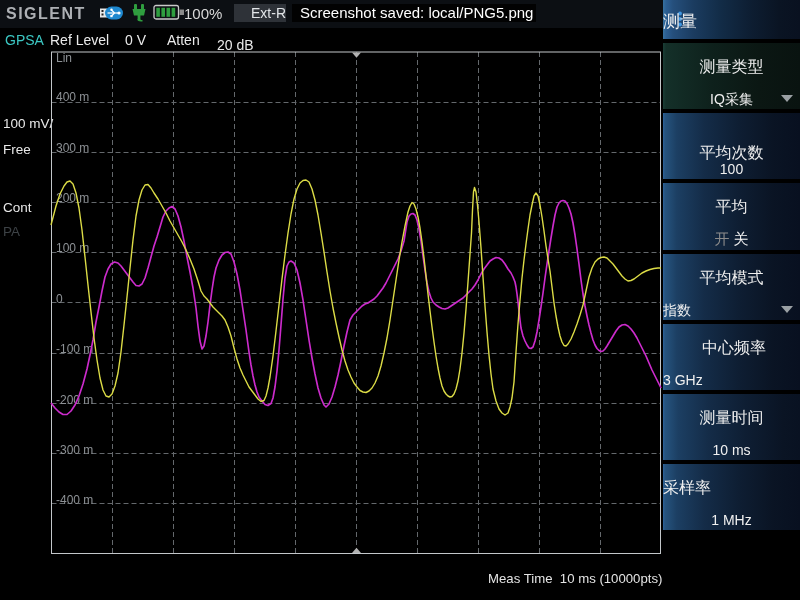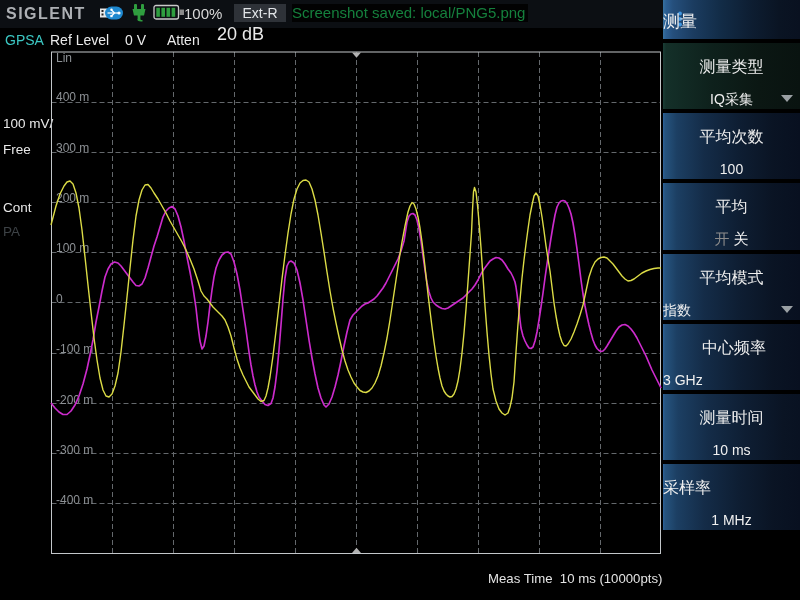--- a/index.html
+++ b/index.html
@@ -34,27 +34,27 @@
 </svg>
 <svg class="abs" style="left:153px;top:4px" width="34" height="17">
   <rect x="1" y="1.5" width="24.5" height="13.5" rx="2" fill="none" stroke="#c9c9c9" stroke-width="1.3"></rect>
   <rect x="26.5" y="5.5" width="4.5" height="5.5" fill="#8a8a8a"></rect>
   <rect x="3.3" y="3.8" width="3.6" height="9" fill="#2f9e3f"></rect>
   <rect x="8.4" y="3.8" width="3.6" height="9" fill="#2f9e3f"></rect>
   <rect x="13.5" y="3.8" width="3.6" height="9" fill="#2f9e3f"></rect>
   <rect x="18.6" y="3.8" width="3.6" height="9" fill="#2f9e3f"></rect>
 </svg>
 <div class="abs" style="left:184px;top:5px;font-size:15px;color:#d9d9d9">100%</div>
-<div class="abs" style="left:234px;top:4px;width:52px;height:18px;background:#2e3238;color:#e2e5e8;font-size:14px;text-align:center;line-height:18px">Ext-R</div>
-<div class="abs" style="left:292px;top:4px;width:236px;height:18px;background:#020202;color:#15803d;font-size:15px;line-height:18px;padding-left:0">Screenshot saved: local/PNG5.png</div>
+<div class="abs" style="left:234px;top:4px;width:52px;height:18px;background:#2e3238;color:#e2e5e8;font-size:14px;text-align:right;line-height:18px">Ext-R</div>
+<div class="abs" style="left:292px;top:4px;width:236px;height:18px;background:#020202;color:#ffffff;font-size:15px;line-height:18px;padding-left:8px">Screenshot saved: local/PNG5.png</div>
 <div class="abs" style="left:5px;top:32px;font-size:14px;color:#3cc8c4">GPSA</div>
 <div class="abs" style="left:50px;top:32px;font-size:14px;color:#eaeaea">Ref Level</div>
 <div class="abs" style="left:125px;top:32px;font-size:14px;color:#eaeaea">0 V</div>
 <div class="abs" style="left:167px;top:32px;font-size:14px;color:#eaeaea">Atten</div>
-<div class="abs" style="left:217px;top:24px;font-size:18px;color:#eaeaea">20 dB</div>
+<div class="abs" style="left:217px;top:37px;font-size:14px;color:#eaeaea">20 dB</div>
 <div class="abs" style="left:3px;top:116px;font-size:13.5px;color:#e8e8e8">100 mV/</div>
 <div class="abs" style="left:3px;top:142px;font-size:13.5px;color:#e8e8e8">Free</div>
 <div class="abs" style="left:3px;top:200px;font-size:13.5px;color:#e8e8e8">Cont</div>
 <div class="abs" style="left:3px;top:224px;font-size:13.5px;color:#3d4246">PA</div>
 <div class="abs" style="left:488px;top:571px;font-size:13.2px;color:#e4e4e4">Meas Time&nbsp;&nbsp;10 ms (10000pts)</div>
 <svg width="800" height="600" style="position:absolute;left:0;top:0">
 <g stroke="#64686c" stroke-width="1" stroke-dasharray="5 3">
       <line x1="112.5" y1="52.0" x2="112.5" y2="553.5"></line>
       <line x1="173.5" y1="52.0" x2="173.5" y2="553.5"></line>
       <line x1="234.5" y1="52.0" x2="234.5" y2="553.5"></line>
@@ -102,21 +102,21 @@
       <div style="position:absolute;left:0;top:10px;width:137px;text-align:left;font-size:17px;color:#f2f2f2">测量</div>
     </div>
     <div style="position:absolute;left:0;top:43px;width:137px;height:66px;background:linear-gradient(to right,#1a3e36 0px,#143029 3px,#0e211c 35%,#0b1713 70%,#091310 100%)">
       <div style="position:absolute;left:0;top:14px;width:137px;text-align:center;font-size:16px;color:#eeeeee">测量类型</div>
       <div style="position:absolute;left:0;top:48px;width:137px;text-align:center;font-size:14px;color:#f0f0f0">IQ采集</div>
       <svg width="14" height="9" style="position:absolute;right:6px;top:51px">
         <polygon points="1,1 13,1 7,8" fill="#9aa0a4"></polygon>
       </svg>
     </div>
     <div style="position:absolute;left:0;top:113px;width:137px;height:66px;background:linear-gradient(to right,#2d639c 0px,#26547f 2px,#1c3f63 10%,#142c48 30%,#0e1e33 55%,#0a1424 80%,#081020 100%)">
-      <div style="position:absolute;left:0;top:14px;width:137px;text-align:center;font-size:16px;color:#eeeeee">平均次数</div>
+      <div style="position:absolute;left:0;top:30px;width:137px;text-align:center;font-size:16px;color:#eeeeee">平均次数</div>
       <div style="position:absolute;left:0;top:48px;width:137px;text-align:center;font-size:14px;color:#f0f0f0">100</div>
     </div>
     <div style="position:absolute;left:0;top:183px;width:137px;height:66.5px;background:linear-gradient(to right,#2d639c 0px,#26547f 2px,#1c3f63 10%,#142c48 30%,#0e1e33 55%,#0a1424 80%,#081020 100%)">
       <div style="position:absolute;left:0;top:47px;width:137px;text-align:center;font-size:15px;color:#8b8b8b">开 <span style="color:#f2f2f2">关</span></div>
       <div style="position:absolute;left:0;top:14px;width:137px;text-align:center;font-size:16px;color:#eeeeee">平均</div>
     </div>
     <div style="position:absolute;left:0;top:253.5px;width:137px;height:66px;background:linear-gradient(to right,#2d639c 0px,#26547f 2px,#1c3f63 10%,#142c48 30%,#0e1e33 55%,#0a1424 80%,#081020 100%)">
       <div style="position:absolute;left:0;top:14px;width:137px;text-align:center;font-size:16px;color:#eeeeee">平均模式</div>
       <div style="position:absolute;left:0;top:48px;width:137px;text-align:left;font-size:14px;color:#f0f0f0">指数</div>
       <svg width="14" height="9" style="position:absolute;right:6px;top:51px">

